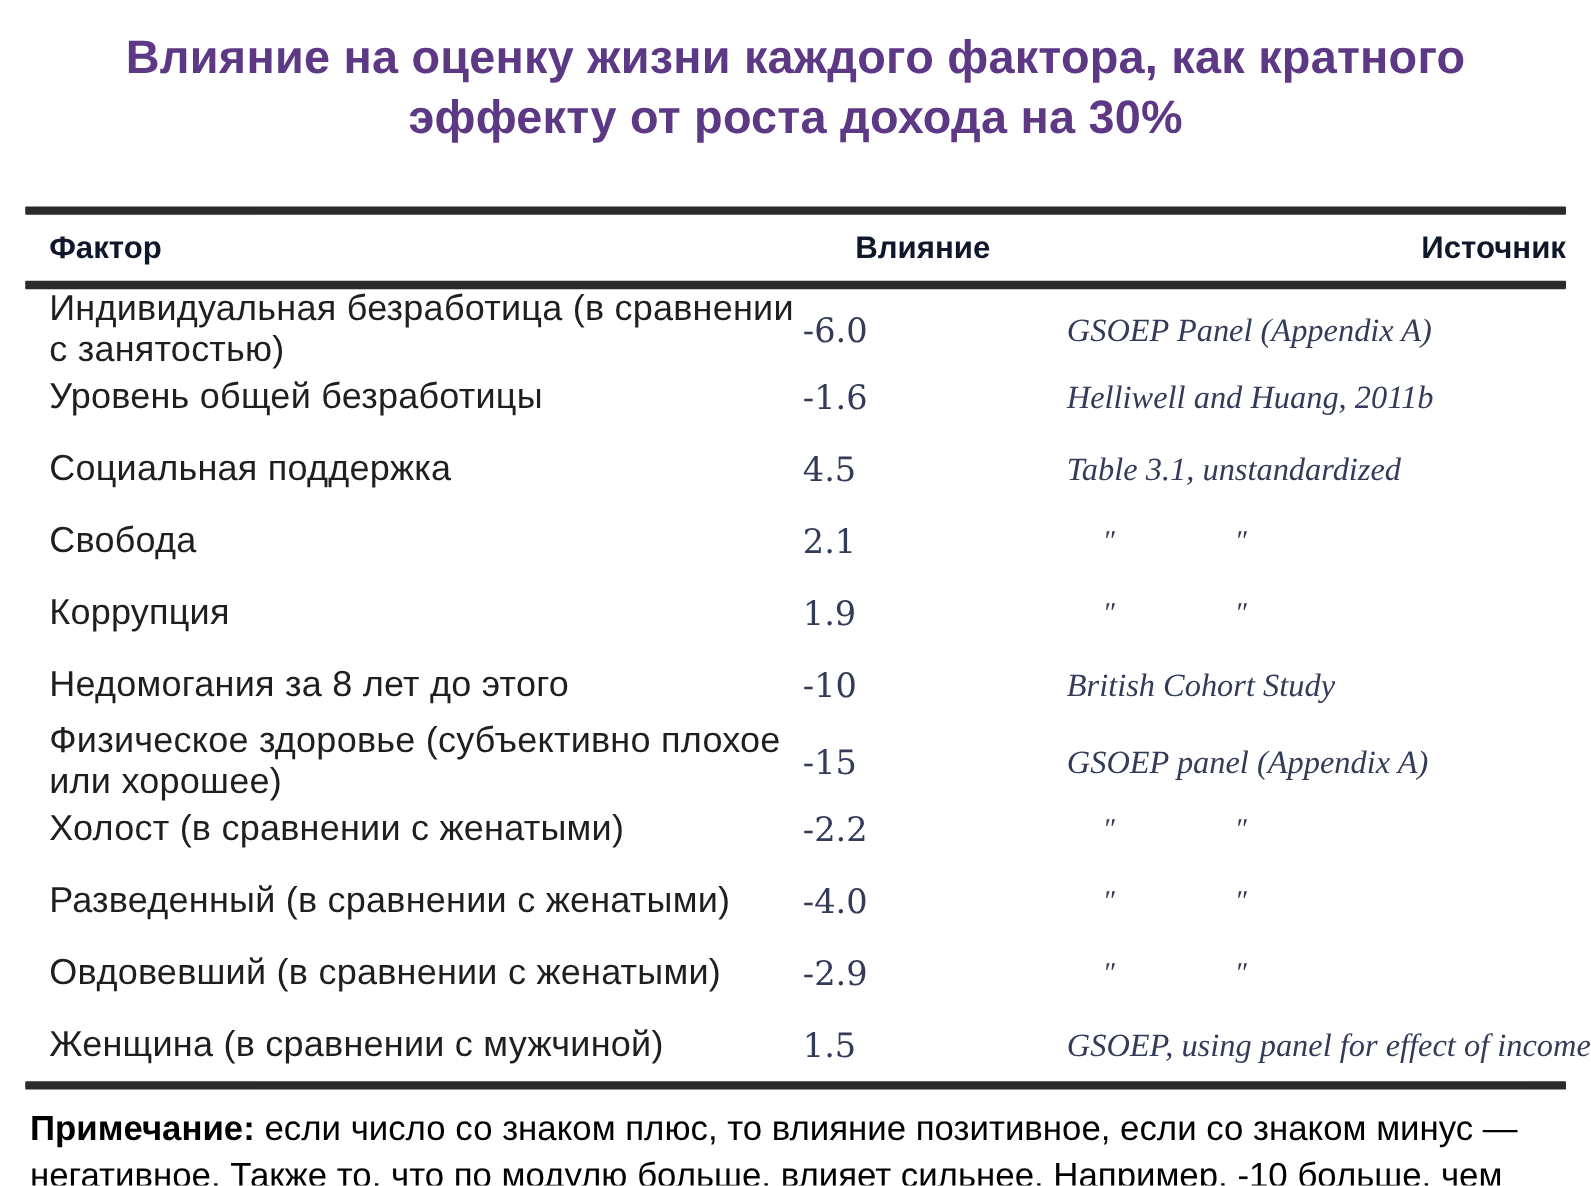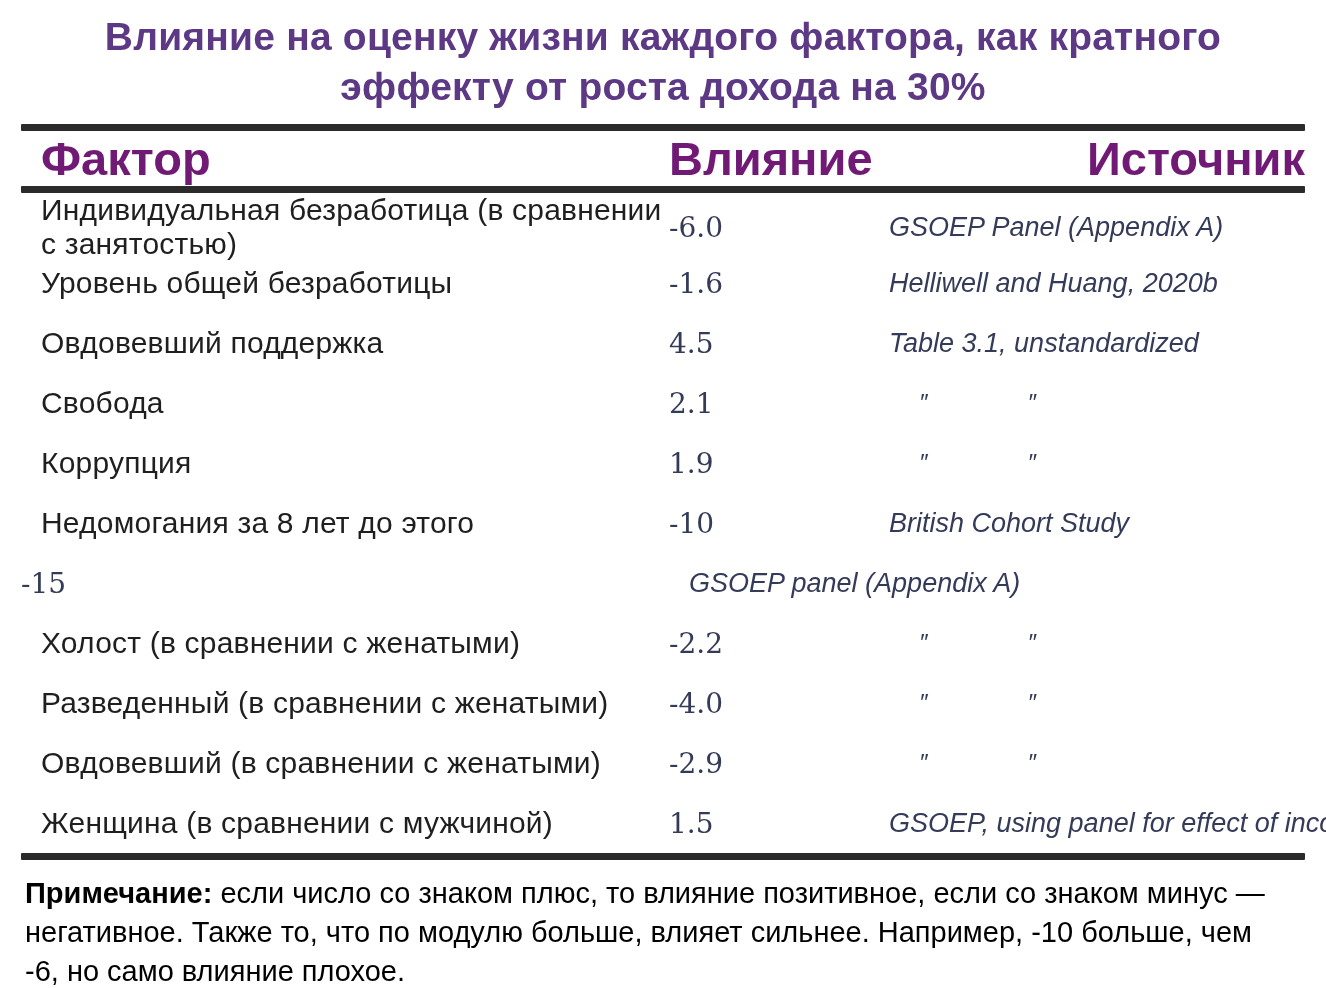--- a/index.html
+++ b/index.html
@@ -7,23 +7,23 @@
     --c-rule:#2B2B2B;
     --c-body:#1F1F1F;
     --c-serif:#343B58;
   }
   *{margin:0;padding:0;box-sizing:border-box;}
   html,body{width:1326px;height:988px;background:#ffffff;overflow:hidden;}
   body{font-family:"Liberation Sans", sans-serif;color:var(--c-body);}
 
   .title{
     width:1180px;
-    margin:0 auto;
+    margin:12px auto;
     padding-top:12px;
-    height:124px;
+    height:148px;
     text-align:center;
     font-size:39px;
     line-height:50px;
     font-weight:700;
     letter-spacing:0.2px;
     color:var(--c-title);
   }
 
   .table-wrap{
     margin:0 21px;
@@ -37,43 +37,43 @@
 
   .grid-row{
     display:grid;
     grid-template-columns:648px 200px 436px;
     align-items:center;
   }
 
   .header-row{
     height:55px;
     font-weight:700;
-    font-size:47px;
-    color:#701a75;
+    font-size:26px;
+    color:#0f172a;
   }
   .header-row .h-factor{padding-left:20px;}
   .header-row .h-influence{text-align:center;}
   .header-row .h-source{padding-left:88px;text-align:right;}
 
   .body-row{height:60px;}
   .cell-factor{
     padding-left:20px;
     font-size:30px;
     color:var(--c-body);
     letter-spacing:0.2px;
   }
   .cell-influence{
     text-align:left;
     font-family:"DejaVu Serif", serif;
     font-size:28px;
     color:var(--c-serif);
   }
   .cell-source{
     padding-left:20px;
-    font-family:Liberation Sans, sans-serif;
+    font-family:Liberation Serif, serif;
     font-style:italic;
     font-size:27px;
     color:var(--c-serif);
     white-space:nowrap;
   }
   .cell-source.ditto-cell{
     padding-left:50px;
     display:flex;
     gap:100px;
     font-size:24px;
@@ -109,25 +109,25 @@
 
     <div class="grid-row body-row">
       <div class="cell-factor">Индивидуальная безработица  (в сравнении с занятостью)</div>
       <div class="cell-influence">-6.0</div>
       <div class="cell-source"><span>GSOEP Panel (Appendix A)</span></div>
     </div>
 
     <div class="grid-row body-row">
       <div class="cell-factor">Уровень общей безработицы</div>
       <div class="cell-influence">-1.6</div>
-      <div class="cell-source"><span>Helliwell and Huang, 2020b</span></div>
+      <div class="cell-source"><span>Helliwell and Huang, 2011b</span></div>
     </div>
 
     <div class="grid-row body-row">
-      <div class="cell-factor">Овдовевший поддержка</div>
+      <div class="cell-factor">Социальная поддержка</div>
       <div class="cell-influence">4.5</div>
       <div class="cell-source"><span>Table 3.1, unstandardized</span></div>
     </div>
 
     <div class="grid-row body-row">
       <div class="cell-factor">Свобода</div>
       <div class="cell-influence">2.1</div>
       <div class="cell-source ditto-cell">
           <span>″</span>
           <span>″</span>
@@ -143,20 +143,21 @@
         </div>
     </div>
 
     <div class="grid-row body-row">
       <div class="cell-factor">Недомогания за 8 лет до этого</div>
       <div class="cell-influence">-10</div>
       <div class="cell-source"><span>British Cohort Study</span></div>
     </div>
 
     <div class="grid-row body-row">
+      <div class="cell-factor">Физическое здоровье (субъективно плохое или хорошее)</div>
       <div class="cell-influence">-15</div>
       <div class="cell-source"><span>GSOEP panel (Appendix A)</span></div>
     </div>
 
     <div class="grid-row body-row">
       <div class="cell-factor">Холост (в сравнении с женатыми)</div>
       <div class="cell-influence">-2.2</div>
       <div class="cell-source ditto-cell">
           <span>″</span>
           <span>″</span>

